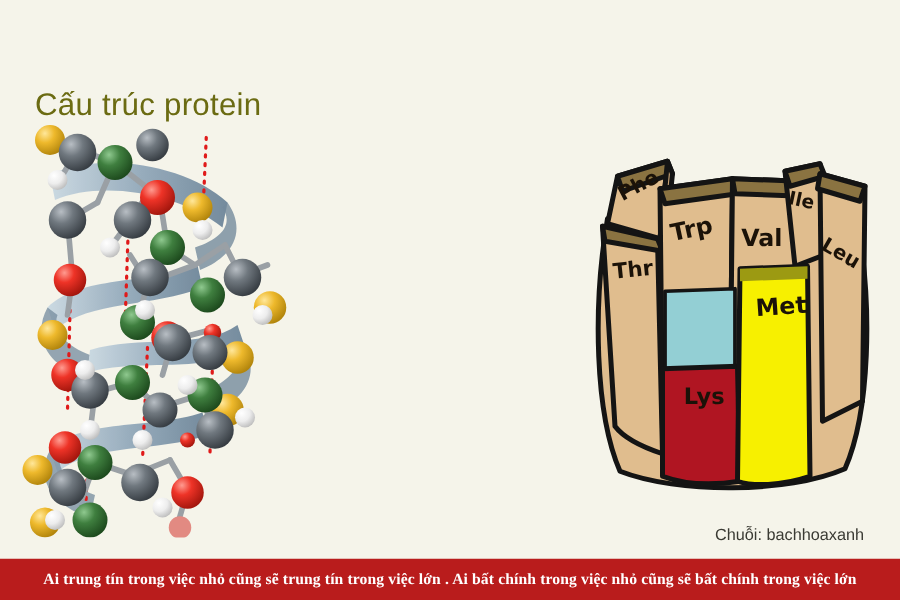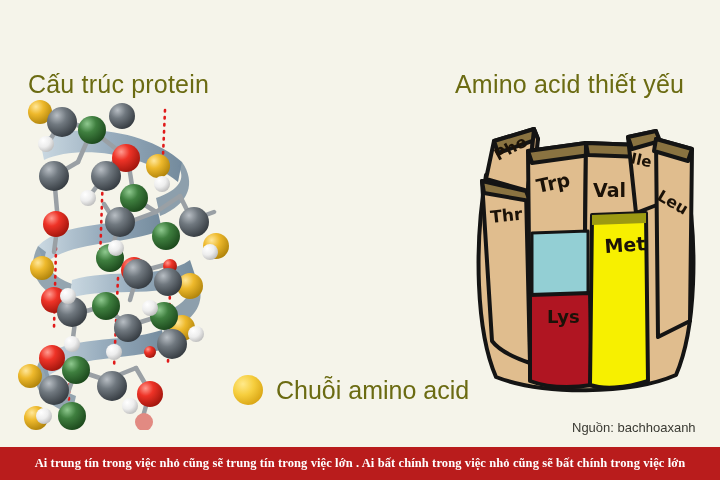--- a/index.html
+++ b/index.html
@@ -223,26 +223,21 @@
         <circle cx="62" cy="244" r="8" fill="url(#gH)"></circle>
         <circle cx="104" cy="252" r="8" fill="url(#gH)"></circle>
         <circle cx="186" cy="234" r="8" fill="url(#gH)"></circle>
         <circle cx="34" cy="316" r="8" fill="url(#gH)"></circle>
         <circle cx="120" cy="306" r="8" fill="url(#gH)"></circle>
         <circle cx="58" cy="196" r="8" fill="url(#gH)"></circle>
       </g>
     </svg>
   </div>
 
-  <div id="legend">
-    <div id="legend-swatch"></div>
-    <div id="legend-label">Chuỗi amino acid</div>
-  </div>
-
-  <div class="title" id="title-right">Amino acid thiết yếu</div>
+
 
   <div id="barrel">
     <svg width="270" height="320" viewBox="0 0 270 320" xmlns="http://www.w3.org/2000/svg">
       <g stroke="#141414" stroke-width="4" stroke-linejoin="round" stroke-linecap="round">
 
         <path d="M36 80 C 24 150, 26 236, 46 282 C 92 300, 180 300, 226 280
                  C 246 234, 248 150, 236 82 C 180 66, 92 66, 36 80 Z" fill="#e0bd8e"></path>
 
         <path d="M32 86 L 76 96 L 80 268 C 62 262, 48 254, 42 246 Z" fill="#e0bd8e"></path>
         <path d="M32 86 L 76 96 L 80 106 L 34 98 Z" fill="#8a7341"></path>
@@ -277,19 +272,19 @@
       <text class="stave-text" x="48" y="66" font-size="16" transform="rotate(-28 48 66)">Phe</text>
       <text class="stave-text" x="88" y="98" font-size="19" transform="rotate(-12 88 98)">Trp</text>
       <text class="stave-text" x="143" y="102" font-size="19">Val</text>
       <text class="stave-text" x="180" y="68" font-size="15" transform="rotate(12 180 68)">Ile</text>
       <text class="stave-text" x="206" y="104" font-size="16" transform="rotate(30 206 104)">Leu</text>
       <text class="stave-text" x="155" y="158" font-size="19" transform="rotate(-4 155 158)">Met</text>
       <text class="stave-text" x="97" y="228" font-size="18">Lys</text>
     </svg>
   </div>
 
-  <div id="source">Nguồn: bachhoaxanh</div>
+  <div id="source">Chuỗi: bachhoaxanh</div>
 
   <div id="banner">
     <div id="banner-text">Ai trung tín trong việc nhỏ cũng sẽ trung tín trong việc lớn . Ai bất chính trong việc nhỏ cũng sẽ bất chính trong việc lớn</div>
   </div>
 
 </div>
 
 </body></html>

